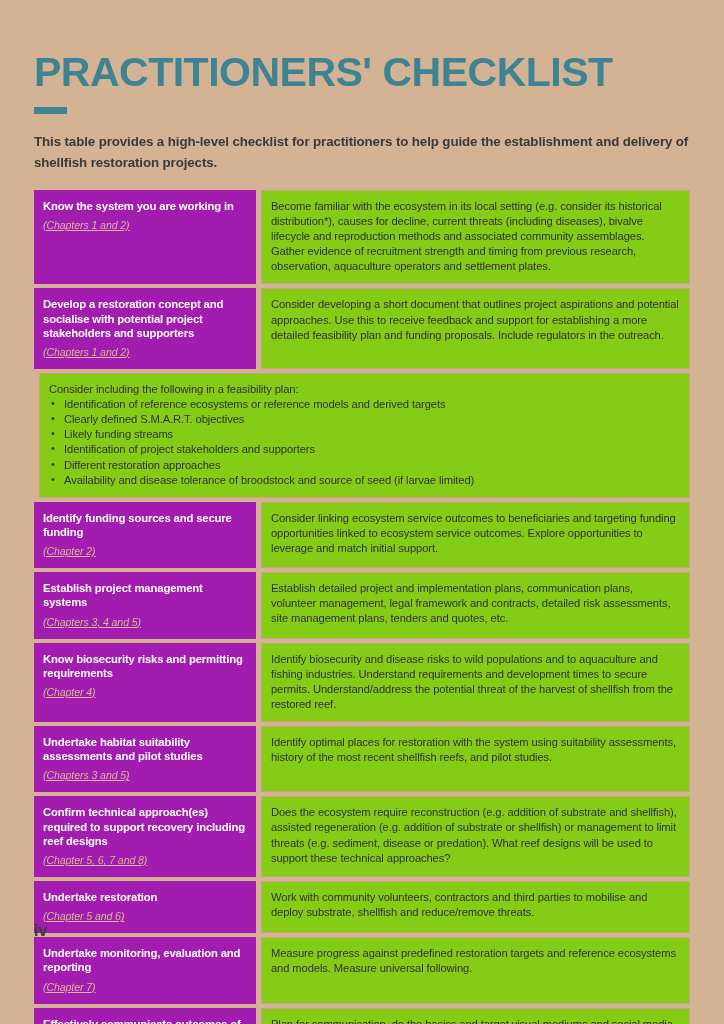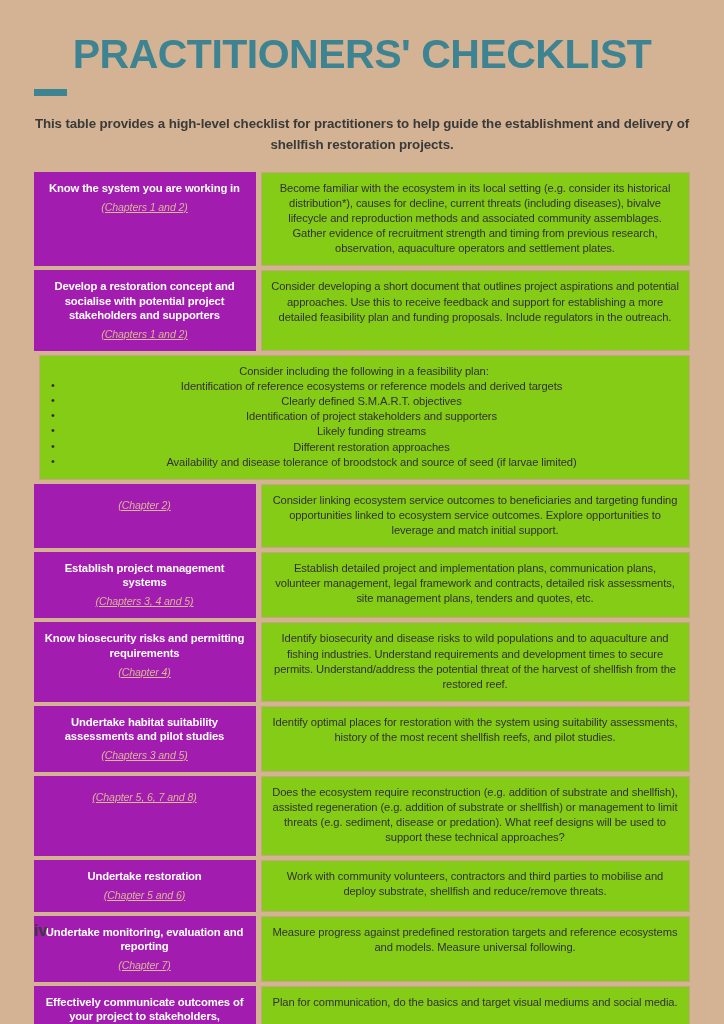--- a/index.html
+++ b/index.html
@@ -11,22 +11,21 @@
     height: 1024px;
     background: #d3b394;
     font-family: "Liberation Sans", sans-serif;
     overflow: hidden;
   }
   .page {
     position: relative;
     width: 724px;
     height: 972px;
     box-sizing: border-box;
-    padding: 0 34px;
-    text-align: center;
+    padding: 18px 34px;
   }
   .title {
     margin: 0;
     padding-top: 31px;
     font-size: 41px;
     line-height: 46px;
     font-weight: bold;
     letter-spacing: -0.5px;
     color: #3d8391;
     font-family: "Liberation Sans", sans-serif;
@@ -162,30 +161,31 @@
         </div>
       </div>
       <div class="row">
         <div class="cell-spacer"></div>
         <div class="cell-right">
           <div class="detail">
             <p>Consider including the following in a feasibility plan:</p>
             <ul class="bullets">
               <li>Identification of reference ecosystems or reference models and derived targets</li>
               <li>Clearly defined S.M.A.R.T. objectives</li>
+              <li>Likely funding streams</li>
               <li>Identification of project stakeholders and supporters</li>
-              <li>Likely funding streams</li>
               <li>Different restoration approaches</li>
               <li>Availability and disease tolerance of broodstock and source of seed (if larvae limited)</li>
             </ul>
           </div>
         </div>
       </div>
       <div class="row">
         <div class="cell-left">
+          <div class="task">Identify funding sources and secure funding</div>
           <div class="chapter">(Chapter 2)</div>
         </div>
         <div class="cell-spacer"></div>
         <div class="cell-right">
           <div class="detail">
             <p>Consider linking ecosystem service outcomes to beneficiaries and targeting funding opportunities linked to ecosystem service outcomes. Explore opportunities to leverage and match initial support.</p>
           </div>
         </div>
       </div>
       <div class="row">
@@ -219,20 +219,21 @@
         </div>
         <div class="cell-spacer"></div>
         <div class="cell-right">
           <div class="detail">
             <p>Identify optimal places for restoration with the system using suitability assessments, history of the most recent shellfish reefs, and pilot studies.</p>
           </div>
         </div>
       </div>
       <div class="row">
         <div class="cell-left">
+          <div class="task">Confirm technical approach(es) required to support recovery including reef designs</div>
           <div class="chapter">(Chapter 5, 6, 7 and 8)</div>
         </div>
         <div class="cell-spacer"></div>
         <div class="cell-right">
           <div class="detail">
             <p>Does the ecosystem require reconstruction (e.g. addition of substrate and shellfish), assisted regeneration (e.g. addition of substrate or shellfish) or management to limit threats (e.g. sediment, disease or predation). What reef designs will be used to support these technical approaches?</p>
           </div>
         </div>
       </div>
       <div class="row">

